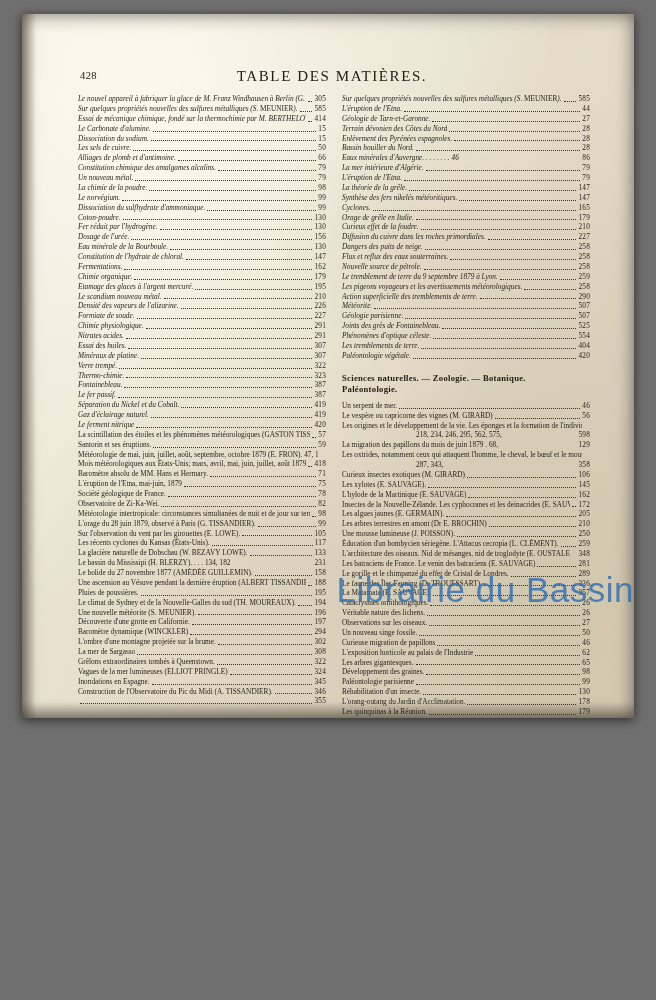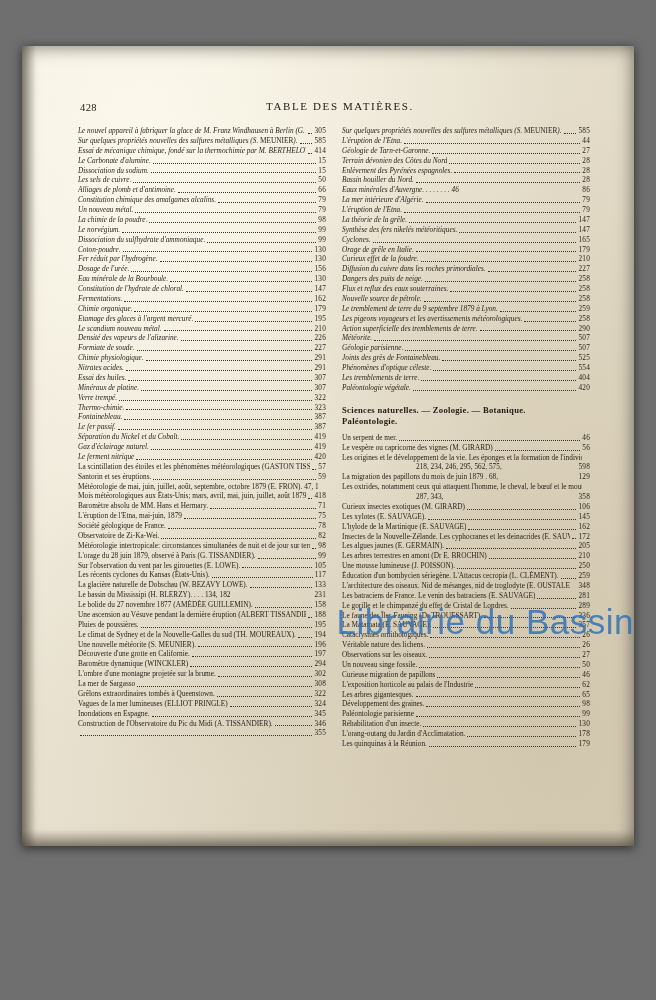--- a/index.html
+++ b/index.html
@@ -5,28 +5,27 @@
   html,body{margin:0;padding:0;}
   body{
     width:656px;height:1000px;
     background:#6f6f6f;
     font-family:"Liberation Serif", serif;
     overflow:hidden;
   }
   .page{
     position:absolute;
     left:22px;top:14px;
-    width:612px;height:800px;
+    width:612px;height:704px;
     background:#e8e2d2;
     background-image:
       radial-gradient(ellipse at 20% 12%, rgba(255,252,240,.85), rgba(0,0,0,0) 60%),
       radial-gradient(ellipse at 85% 85%, rgba(190,176,146,.45), rgba(0,0,0,0) 65%),
       linear-gradient(115deg,#efe9da 0%, #e7e0ce 40%, #ded5c0 100%);
     box-shadow:0 0 18px rgba(0,0,0,.55) inset, 0 2px 10px rgba(0,0,0,.6);
-    margin-top:32px;
   }
   .page:before{
     content:"";position:absolute;left:0;top:0;right:0;bottom:0;
     background:
       radial-gradient(circle at 63% 32%, rgba(150,130,95,.10), rgba(0,0,0,0) 22%),
       radial-gradient(circle at 30% 70%, rgba(150,130,95,.08), rgba(0,0,0,0) 25%);
     pointer-events:none;
   }
   .edge-left{
     position:absolute;left:0;top:0;width:14px;height:100%;
@@ -36,23 +35,23 @@
   .edge-bottom{
     position:absolute;left:0;bottom:0;width:100%;height:16px;
     background:linear-gradient(to top, rgba(60,50,35,.35), rgba(0,0,0,0));
     pointer-events:none;
   }
   .folio{
     position:absolute;left:58px;top:56px;
     font-size:10.5px;letter-spacing:.4px;color:#242018;
   }
   .runhead{
-    position:absolute;left:12px;top:54px;width:100%;
+    position:absolute;left:4px;top:54px;width:100%;
     text-align:center;
-    font-size:11px;letter-spacing:1.6px;color:#242018;
+    font-size:15px;letter-spacing:1.6px;color:#242018;
   }
   .cols{
     position:absolute;left:56px;top:80px;width:512px;
     display:flex;gap:16px;
   }
   .col{width:248px;}
   .sec{
     text-align:left;
     font-size:8.6px;
     font-weight:bold;

